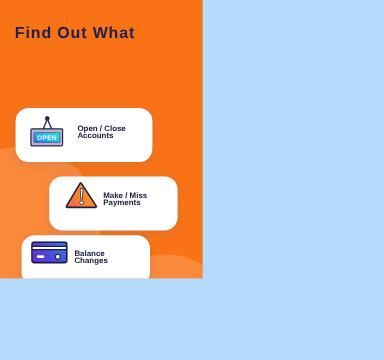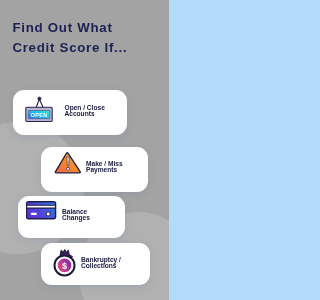--- a/index.html
+++ b/index.html
@@ -1,39 +1,38 @@
 <!DOCTYPE html>
 <html><head>
 <meta charset="utf-8">
 <style>
   html,body{margin:0;padding:0;}
   body{width:169px;height:300px;overflow:hidden;background:#b5dbfb;
        font-family:"Liberation Sans",sans-serif;-webkit-font-smoothing:antialiased;}
-  .stage{position:relative;width:169px;height:300px;overflow:hidden;background:#a3a3a3;}
+  .stage{position:relative;width:169px;height:232px;overflow:hidden;background:#f97316;}
   .title{position:absolute;left:12.4px;top:18.2px;width:166px;color:#1d2152;
          font-weight:bold;font-size:13.3px;line-height:20.1px;letter-spacing:0.72px;}
   .card{position:absolute;background:#fff;border-radius:11px;
         box-shadow:0 2px 7px rgba(70,105,160,0.16);}
   .cardtxt{position:absolute;color:#17193f;font-weight:bold;font-size:6.6px;
            line-height:6.45px;white-space:nowrap;}
   .ico{position:absolute;}
 </style>
 </head>
 <body>
 
 <div class="stage">
 
   <svg class="ico" style="left:0;top:0;" width="169" height="300" viewBox="0 0 169 300">
     <circle cx="18" cy="188" r="66" fill="#ffffff" opacity="0.16"></circle>
     <circle cx="138" cy="272" r="60" fill="#ffffff" opacity="0.16"></circle>
   </svg>
 
   <div class="title">
     <div>Find Out What</div>
-    <div>Credit Score If...</div>
   </div>
 
   <div class="card" style="left:13px;top:90px;width:114px;height:45px;"></div>
   <svg class="ico" style="left:25px;top:95.5px;" width="28" height="27" viewBox="0 0 112 108">
     <defs>
       <linearGradient id="g_open" x1="0" y1="0.9" x2="1" y2="0.1">
         <stop offset="0" stop-color="#2f72f2"></stop>
         <stop offset="0.45" stop-color="#27b5ee"></stop>
         <stop offset="1" stop-color="#2ae7cd"></stop>
       </linearGradient>

